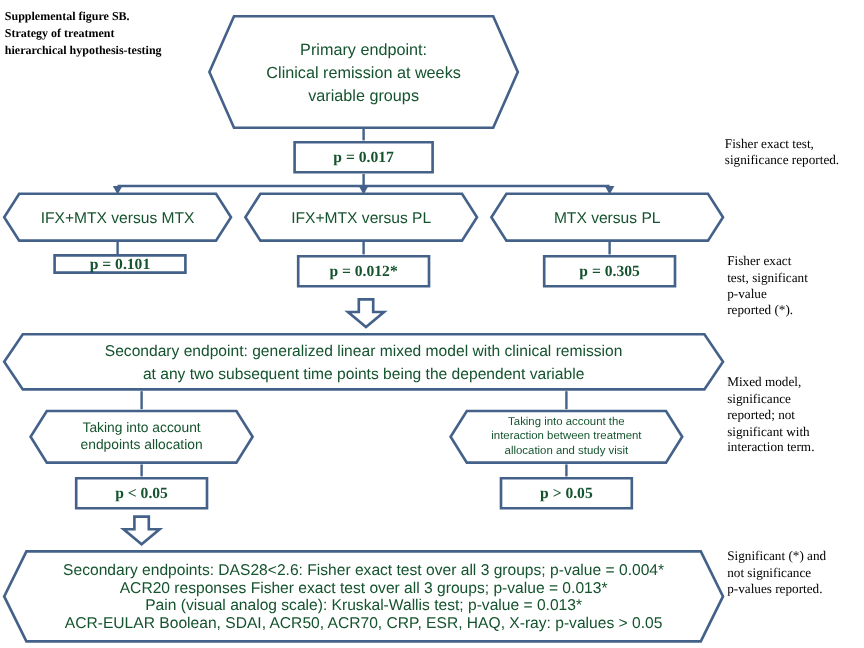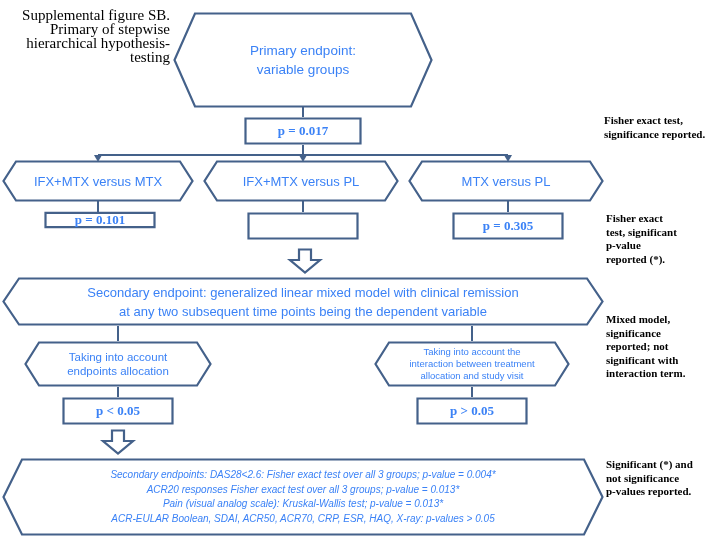--- a/index.html
+++ b/index.html
@@ -7,42 +7,42 @@
     width:720px;height:540px;background:#ffffff;
     font-family:"Liberation Sans",sans-serif;
     overflow:hidden;position:relative;
   }
   #stage{position:absolute;left:0;top:0;width:720px;height:540px;}
   .abs{position:absolute;}
 
   
   .fig-title{
     font-family:"Liberation Serif",serif;
-    font-weight:normal;font-size:15px;line-height:14px;
-    color:#000;text-align:right;
+    font-weight:bold;font-size:10px;line-height:14px;
+    color:#000;text-align:left;
   }
 
   
   .shape{box-sizing:border-box;display:flex;align-items:center;justify-content:center;}
   .shape .txt{
-    text-align:center;color:#3b82f6;
+    text-align:center;color:#14532d;
     font-family:"Liberation Sans",sans-serif;
     position:relative;z-index:2;width:100%;
   }
 
   
   .svgshape{position:absolute;left:0;top:0;width:100%;height:100%;z-index:1;overflow:visible;}
   .svgshape polygon,.svgshape rect,.svgshape path{
     fill:#ffffff;stroke:#44618a;stroke-width:2.2;
   }
 
   
   .note{
     font-family:"Liberation Serif",serif;
-    font-weight:bold;font-size:11px;line-height:13.5px;color:#000;
+    font-weight:normal;font-size:11px;line-height:13.5px;color:#000;
   }
 
   
   #wires{position:absolute;left:0;top:0;width:720px;height:540px;z-index:0;}
   #wires line,#wires polyline{stroke:#44618a;stroke-width:2;fill:none;}
   #wires polygon{fill:#44618a;}
 </style>
 </head>
 <body>
 
@@ -69,30 +69,31 @@
 
     <line x1="118" y1="326" x2="118" y2="341"></line>
     <line x1="472" y1="326" x2="472" y2="341"></line>
 
     <line x1="118" y1="387" x2="118" y2="397"></line>
     <line x1="472" y1="387" x2="472" y2="397"></line>
   </svg>
 
   <div class="abs fig-title" style="left:4px;top:8px;width:166px;">
     <div>Supplemental figure SB.</div>
-    <div>Primary of stepwise</div>
+    <div>Strategy of treatment</div>
     <div>hierarchical hypothesis-testing</div>
   </div>
 
   <div class="abs shape" style="left:173px;top:12px;width:260px;height:96px;">
     <svg class="svgshape" viewBox="0 0 260 96" preserveAspectRatio="none">
       <polygon points="22,1.5 238,1.5 258.5,48 238,94.5 22,94.5 1.5,48" vector-effect="non-scaling-stroke"></polygon>
     </svg>
     <div class="txt" style="font-size:13.5px;line-height:19px;padding:0 26px;">
       <div>Primary endpoint:</div>
+      <div>Clinical remission  at weeks</div>
       <div>variable groups</div>
     </div>
   </div>
 
   <div class="abs shape" style="left:244px;top:117px;width:118px;height:28px;">
     <svg class="svgshape" viewBox="0 0 118 28" preserveAspectRatio="none">
       <rect x="1.5" y="1.5" width="115" height="25" vector-effect="non-scaling-stroke"></rect>
     </svg>
     <div class="txt" style="font-family:'Liberation Serif',serif;font-weight:bold;font-size:13px;">p = 0.017</div>
   </div>
@@ -127,20 +128,21 @@
     <svg class="svgshape" viewBox="0 0 112 28" preserveAspectRatio="none">
       <rect x="1.5" y="1.5" width="109" height="25" vector-effect="non-scaling-stroke"></rect>
     </svg>
     <div class="txt" style="font-family:'Liberation Serif',serif;font-weight:bold;font-size:13px;">p = 0.101</div>
   </div>
 
   <div class="abs shape" style="left:247px;top:212px;width:112px;height:28px;">
     <svg class="svgshape" viewBox="0 0 112 28" preserveAspectRatio="none">
       <rect x="1.5" y="1.5" width="109" height="25" vector-effect="non-scaling-stroke"></rect>
     </svg>
+    <div class="txt" style="font-family:'Liberation Serif',serif;font-weight:bold;font-size:13px;">p = 0.012*</div>
   </div>
 
   <div class="abs shape" style="left:452px;top:212px;width:112px;height:28px;">
     <svg class="svgshape" viewBox="0 0 112 28" preserveAspectRatio="none">
       <rect x="1.5" y="1.5" width="109" height="25" vector-effect="non-scaling-stroke"></rect>
     </svg>
     <div class="txt" style="font-family:'Liberation Serif',serif;font-weight:bold;font-size:13px;">p = 0.305</div>
   </div>
 
   <div class="abs note" style="left:606px;top:212px;width:114px;">
@@ -212,21 +214,21 @@
   <div class="abs" style="left:101px;top:429px;width:34px;height:26px;">
     <svg viewBox="0 0 34 26" style="width:100%;height:100%;overflow:visible;">
       <polygon points="11,1.5 23,1.5 23,12 32,12 17,24.5 2,12 11,12" fill="#ffffff" stroke="#44618a" stroke-width="2.2" vector-effect="non-scaling-stroke"></polygon>
     </svg>
   </div>
 
   <div class="abs shape" style="left:2px;top:458px;width:602px;height:78px;">
     <svg class="svgshape" viewBox="0 0 602 78" preserveAspectRatio="none">
       <polygon points="20,1.5 582,1.5 600.5,39 582,76.5 20,76.5 1.5,39" vector-effect="non-scaling-stroke"></polygon>
     </svg>
-    <div class="txt" style="font-size:10px;line-height:14.5px;padding:0 26px;font-style:italic;">
+    <div class="txt" style="font-size:13px;line-height:14.5px;padding:0 26px;">
       <div>Secondary endpoints: DAS28&lt;2.6: Fisher exact test over all 3 groups; p-value = 0.004*</div>
       <div>ACR20 responses Fisher exact test over all 3 groups; p-value = 0.013*</div>
       <div>Pain (visual analog scale): Kruskal-Wallis test; p-value = 0.013*</div>
       <div>ACR-EULAR Boolean, SDAI, ACR50, ACR70, CRP, ESR, HAQ, X-ray: p-values &gt; 0.05</div>
     </div>
   </div>
 
   <div class="abs note" style="left:606px;top:458px;width:114px;">
     <div>Significant (*) and</div>
     <div>not significance</div>

